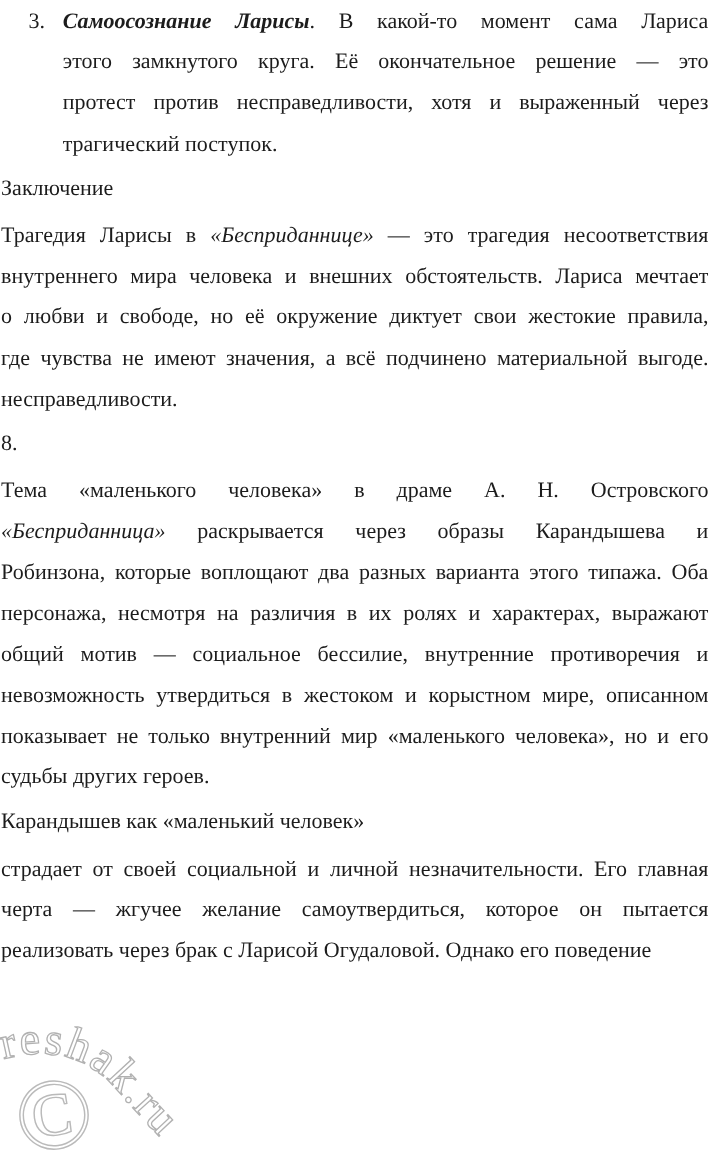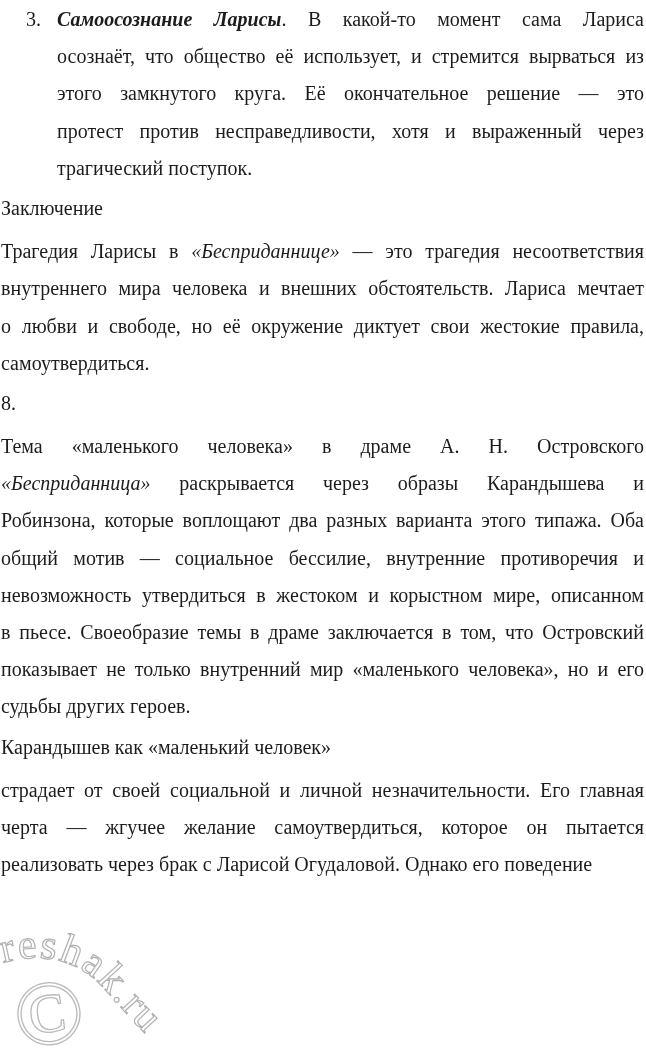--- a/index.html
+++ b/index.html
@@ -53,41 +53,41 @@
 </style>
 </head>
 <body>
 
 <div class="page">
   <div class="content">
       <div class="li">
         <span class="marker">3.</span>
         <div>
           <div class="line"><span class="b">Самоосознание Ларисы</span><span>. В какой-то момент сама Лариса</span></div>
-          <div class="line"><span>осознаёт, что общество её использует, и стремится вырваться из</span></div>
           <div class="line"><span>этого замкнутого круга. Её окончательное решение — это</span></div>
           <div class="line"><span>протест против несправедливости, хотя и выраженный через</span></div>
           <div class="line last"><span>трагический поступок.</span></div>
         </div>
       </div>
       <div class="heading">Заключение</div>
       <div class="para">
         <div class="line"><span>Трагедия Ларисы в </span><span class="i">«Бесприданнице»</span><span> — это трагедия несоответствия</span></div>
         <div class="line"><span>внутреннего мира человека и внешних обстоятельств. Лариса мечтает</span></div>
         <div class="line"><span>о любви и свободе, но её окружение диктует свои жестокие правила,</span></div>
-        <div class="line last"><span>самоутвердиться.</span></div>
+        <div class="line"><span>где чувства не имеют значения, а всё подчинено материальной выгоде.</span></div>
+        <div class="line last"><span>несправедливости.</span></div>
       </div>
       <div class="heading">8.</div>
       <div class="para">
         <div class="line"><span>Тема «маленького человека» в драме А. Н. Островского</span></div>
         <div class="line"><span class="i">«Бесприданница»</span><span> раскрывается через образы Карандышева и</span></div>
         <div class="line"><span>Робинзона, которые воплощают два разных варианта этого типажа. Оба</span></div>
+        <div class="line"><span>персонажа, несмотря на различия в их ролях и характерах, выражают</span></div>
         <div class="line"><span>общий мотив — социальное бессилие, внутренние противоречия и</span></div>
         <div class="line"><span>невозможность утвердиться в жестоком и корыстном мире, описанном</span></div>
-        <div class="line"><span>в пьесе. Своеобразие темы в драме заключается в том, что Островский</span></div>
         <div class="line"><span>показывает не только внутренний мир «маленького человека», но и его</span></div>
         <div class="line last"><span>судьбы других героев.</span></div>
       </div>
       <div class="heading">Карандышев как «маленький человек»</div>
       <div class="para">
         <div class="line"><span>страдает от своей социальной и личной незначительности. Его главная</span></div>
         <div class="line"><span>черта — жгучее желание самоутвердиться, которое он пытается</span></div>
         <div class="line last"><span>реализовать через брак с Ларисой Огудаловой. Однако его поведение</span></div>
       </div>
     </div>

